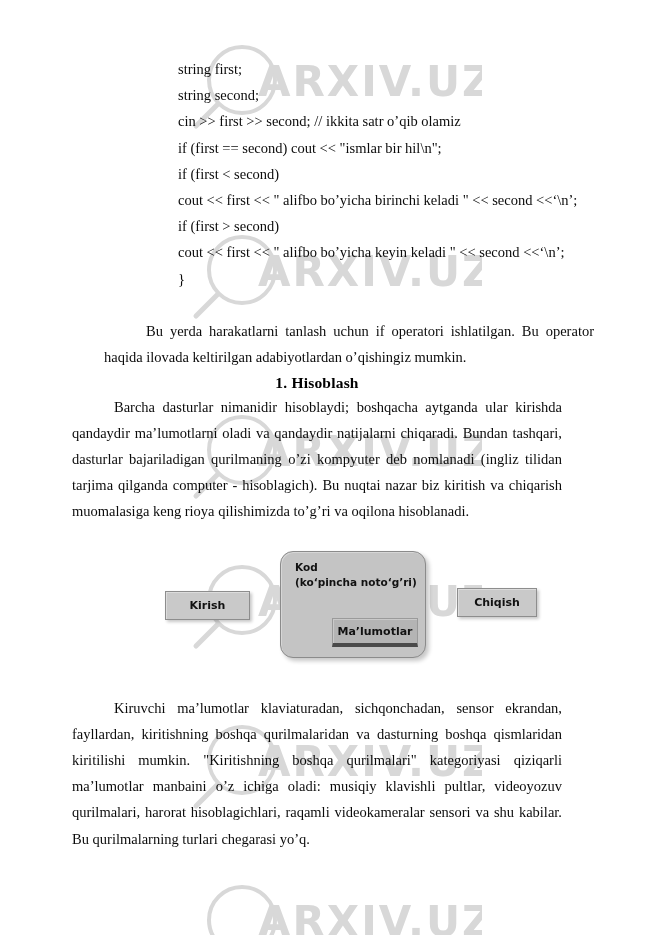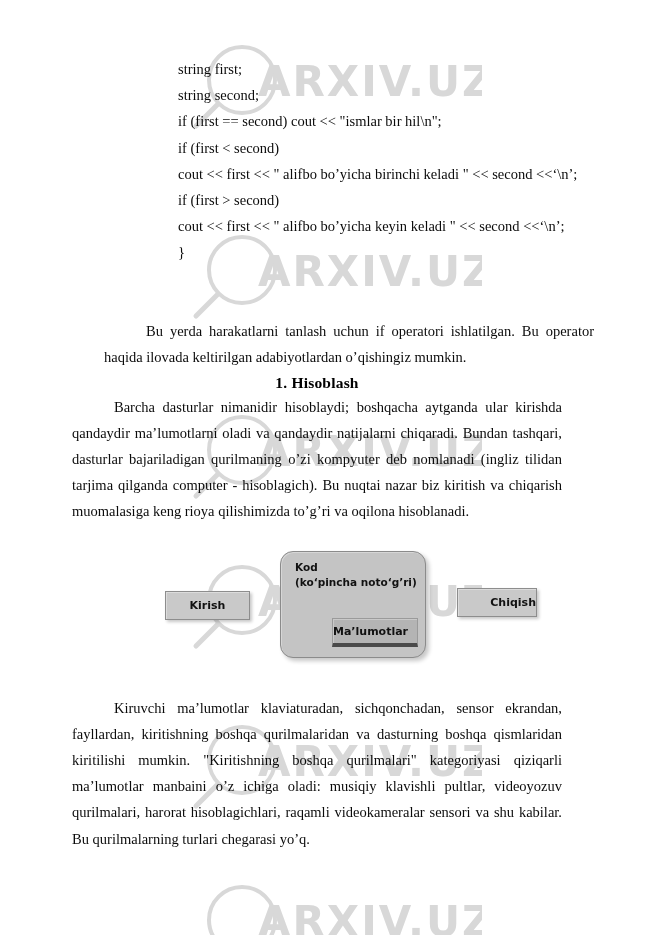--- a/index.html
+++ b/index.html
@@ -111,21 +111,20 @@
     left: 165px;
     top: 591px;
     width: 85px;
     height: 29px;
   }
   #node-chiqish {
     left: 457px;
     top: 588px;
     width: 80px;
     height: 29px;
-    justify-content: flex-end;
   }
 
   #node-kod {
     left: 280px;
     top: 551px;
     width: 146px;
     height: 107px;
     background: #c4c4c4;
     border: 1px solid #8b8b8b;
     border-radius: 13px;
@@ -143,20 +142,21 @@
     white-space: pre-line;
   }
   #node-malumotlar {
     position: absolute;
     left: 51px;
     top: 66px;
     width: 86px;
     height: 29px;
     display: flex;
     align-items: center;
+    justify-content: center;
     font-size: 11px;
     font-weight: bold;
     background: #b4b4b4;
     border: 1px solid #9a9a9a;
     border-bottom: 4px solid #4a4a4a;
     box-shadow: inset 1px 1px 0 #c9c9c9;
     font-family: "DejaVu Sans", "Liberation Sans", sans-serif;
     color: #111111;
     box-sizing: border-box;
   }
@@ -207,20 +207,21 @@
       <text x="76" y="58" font-family="DejaVu Sans, Liberation Sans, sans-serif" font-size="42" font-weight="bold" fill="#d8d8d8" letter-spacing="2">ARXIV.UZ</text>
     </svg>
   </div>
 </div>
 
 <div id="page">
 
   <div class="code-block">
     <div class="code-line">string first;</div>
     <div class="code-line">string second;</div>
+    <div class="code-line">cin &gt;&gt; first &gt;&gt; second; // ikkita satr o’qib olamiz</div>
     <div class="code-line">if (first == second) cout &lt;&lt; "ismlar bir hil\n";</div>
     <div class="code-line">if (first &lt; second)</div>
     <div class="code-line">cout &lt;&lt; first &lt;&lt; " alifbo bo’yicha birinchi keladi " &lt;&lt; second &lt;&lt;‘\n’;</div>
     <div class="code-line">if (first &gt; second)</div>
     <div class="code-line">cout &lt;&lt; first &lt;&lt; " alifbo bo’yicha keyin keladi " &lt;&lt; second &lt;&lt;‘\n’;</div>
     <div class="code-line">}</div>
   </div>
 
   <p class="para p-intro">Bu yerda harakatlarni tanlash uchun if operatori ishlatilgan. Bu operator haqida ilovada keltirilgan adabiyotlardan o’qishingiz mumkin.</p>
 

